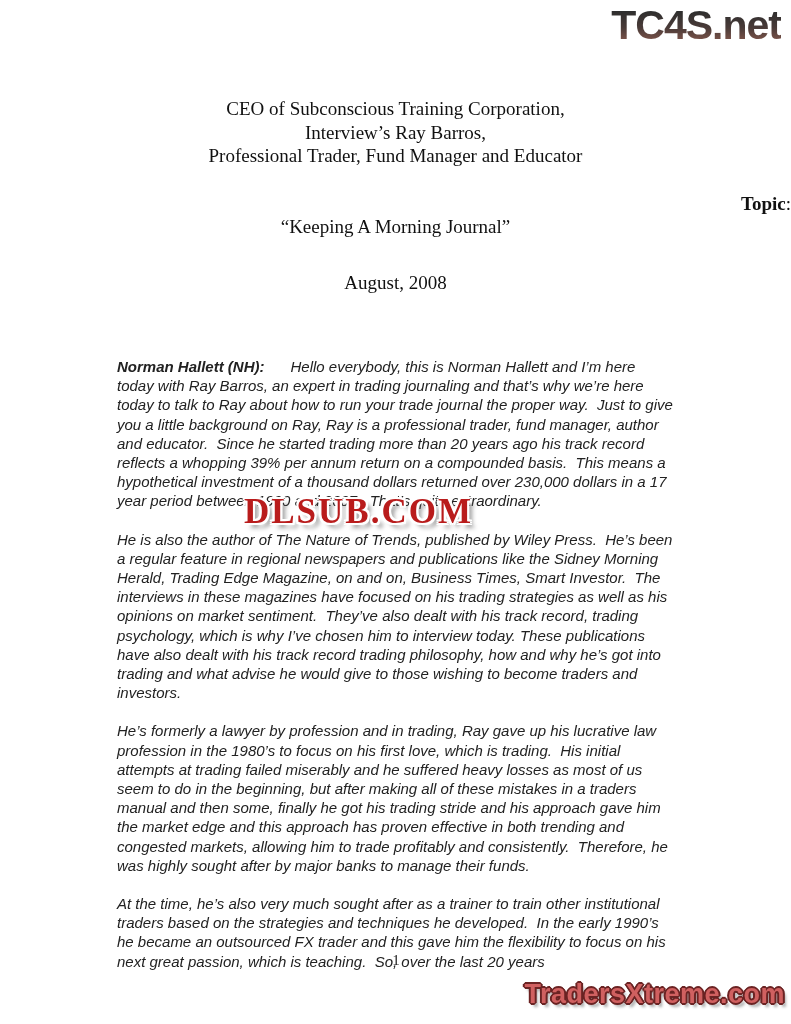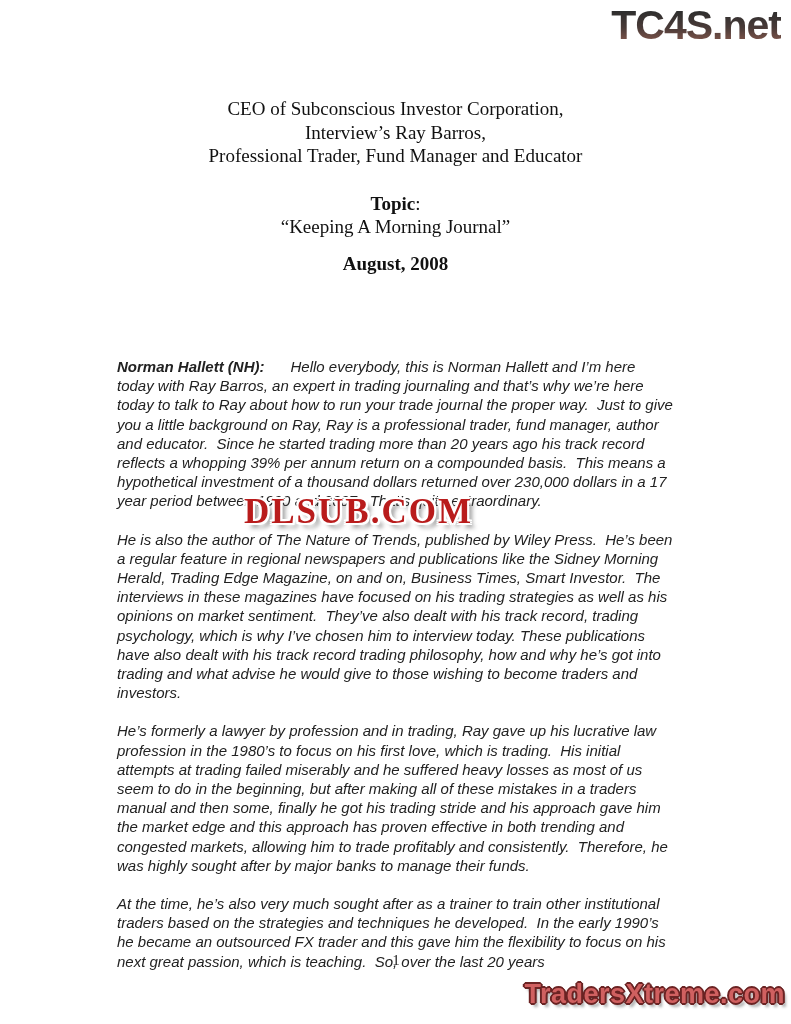--- a/index.html
+++ b/index.html
@@ -33,23 +33,23 @@
     position: absolute;
     top: 97px;
     left: 0;
     width: 100%;
     text-align: center;
     font-family: "Liberation Serif", serif;
     font-size: 19px;
     line-height: 23.5px;
     color: #111;
   }
-  .topic-line { margin-top: 24px; }
+  .topic-line { margin-top: 24px; text-align: right; }
   .topic-label { font-weight: bold; }
-  .date-line { margin-top: 13px; font-weight: bold; }
+  .date-line { margin-top: 32px; }
 
   
   .body-block {
     position: absolute;
     left: 117px;
     top: 357px;
     width: 558px;
     font-family: "Liberation Sans", sans-serif;
     font-size: 15px;
     line-height: 19.2px;
@@ -113,21 +113,21 @@
   }
 </style>
 </head>
 <body>
 
 <div class="page">
 
   <div class="header-logo">TC4S.net</div>
 
   <div class="title-block">
-    <div class="title-line">CEO of Subconscious Investor Corporation,</div>
+    <div class="title-line">CEO of Subconscious Training Corporation,</div>
     <div class="title-line">Interview’s Ray Barros,</div>
     <div class="title-line">Professional Trader, Fund Manager and Educator</div>
 
     <div class="topic-line"><span class="topic-label">Topic</span><span>:</span></div>
     <div class="journal-line">“Keeping A Morning Journal”</div>
 
     <div class="date-line">August, 2008</div>
   </div>
 
   <div class="body-block">

